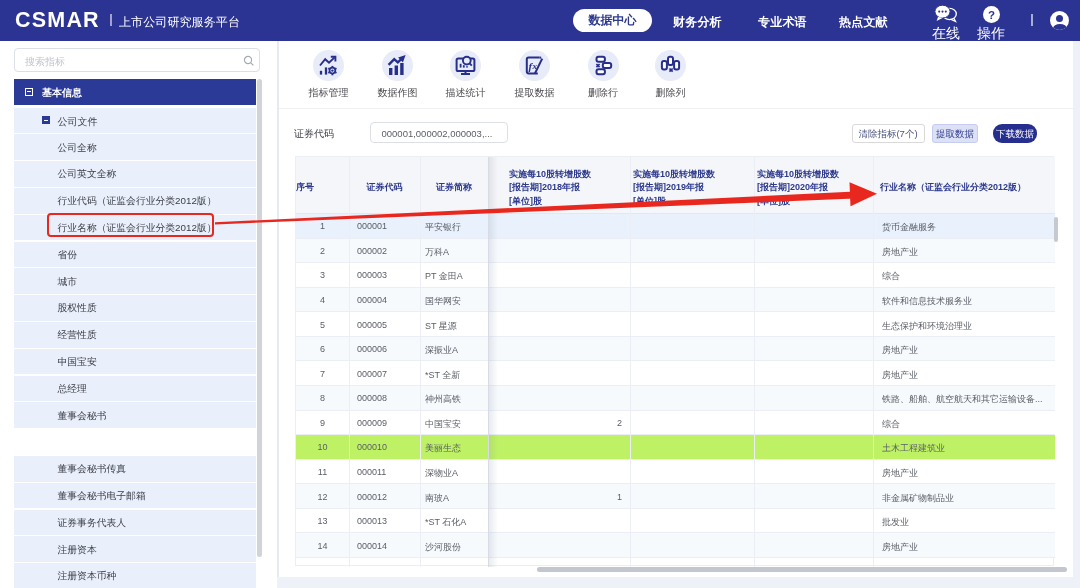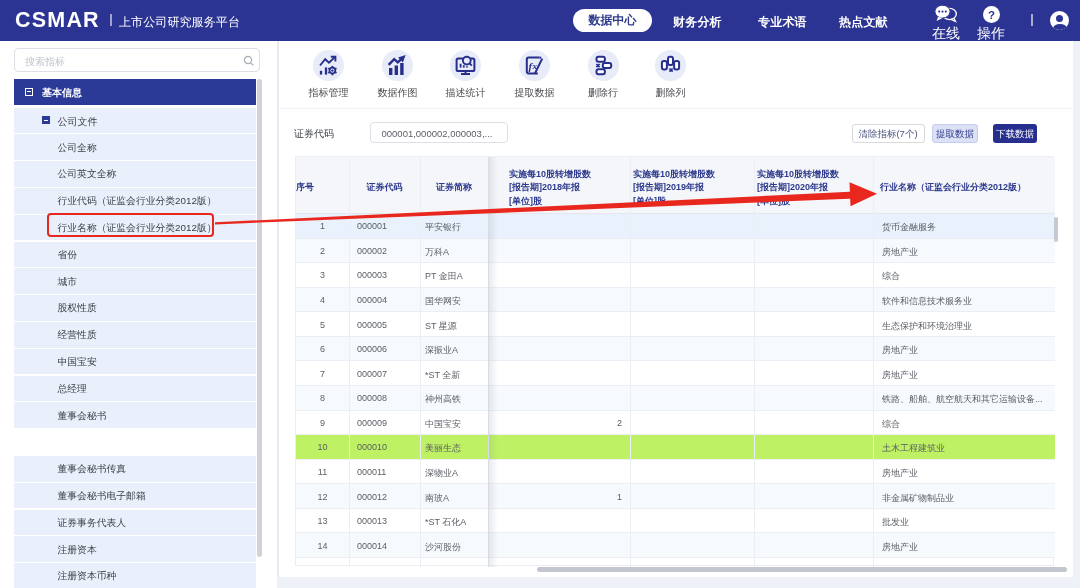--- a/index.html
+++ b/index.html
@@ -42,21 +42,21 @@
 .tool { position:absolute; top:9px; width:68px; text-align:center; }
 .tcircle { margin:0 auto; width:31px; height:31px; border-radius:50%; background:#E8EBF8; display:flex; align-items:center; justify-content:center; }
 .tlabel { margin-top:5px; font-size:10px; color:#4D4D52; white-space:nowrap;text-align:center; }
 
 #filter-label { position:absolute; left:15.5px; top:86px; font-size:10px; color:#3D4048; }
 #filter-input { position:absolute; left:57.5px; top:80.5px; width:138px; height:21.5px; border:1px solid #DCDFE6; border-radius:4px;margin-left:34px; }
 #filter-input span { position:absolute; left:10.5px; top:5px; font-size:9.5px; color:#5A5E66; }
 .btn { position:absolute; top:82.5px; height:19px; border-radius:3px; font-size:9.5px; text-align:center; }
 #btn1 { left:573px; width:73px; background:#fff; border:1px solid #D9D9D9; color:#4A5380; line-height:17.5px; }
 #btn2 { left:653.5px; width:46px; background:#DCE1F5; border:1px solid #C5CCF0; color:#2D3A8C; line-height:17.5px; }
-#btn3 { left:714.5px; width:44px; background:#272F8E; color:#fff; line-height:19px; }
+#btn3 { left:714.5px; width:44px; background:#272F8E; color:#fff; line-height:19px;border-radius:9px; }
 
 
 #table { position:absolute; left:16.5px; top:115px; width:758.5px; height:409.5px; border:1px solid #EBEEF5; }
 #thead { position:absolute; left:0; top:0; width:758.5px; height:57.0px; background:#F5F6FA; border-bottom:1px solid #E4E7ED; }
 .hc { position:absolute; color:#2D3A8C; font-size:9px; font-weight:bold; }
 .hc3 { line-height:13.4px; white-space:pre-line; }
 .vline { position:absolute; top:0; width:1px; height:409.5px; background:#EBEEF5; }
 .trow { position:absolute; left:0; width:758.5px; height:24.57px; border-bottom:1px solid #EBEEF5; }
 .trow span { position:absolute; top:7.3px; font-size:9px; color:#5A5E66; white-space:nowrap; }
 .c-no { left:0; width:53px; text-align:center; }

